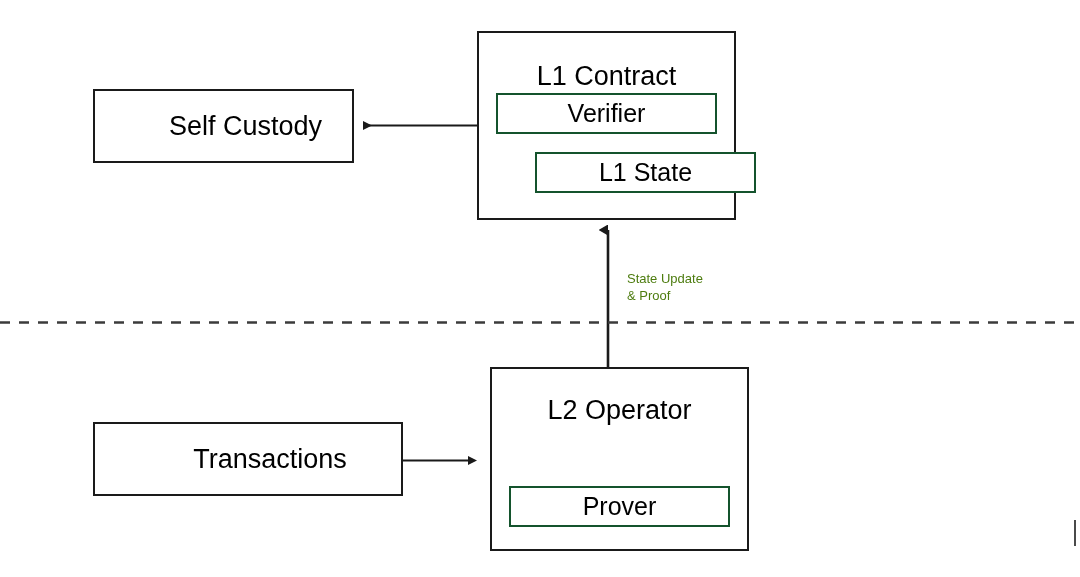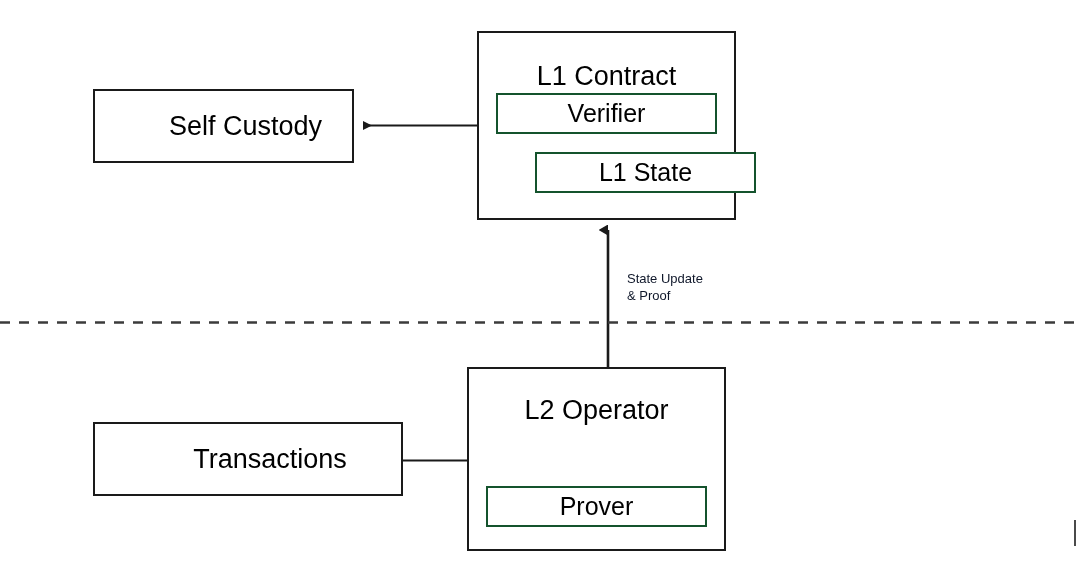--- a/index.html
+++ b/index.html
@@ -69,21 +69,21 @@
     align-items: center;
     justify-content: center;
   }
   .inner-box .node-label {
     font-size: 25px;
   }
   .edge-label {
     position: absolute;
     font-family: "Liberation Sans", sans-serif;
     font-size: 13px;
-    color: #0f172a;
+    color: #4d7c0f;
     line-height: 1.28;
     white-space: pre-line;
     text-align: left;
   }
   .tick-mark {
     position: absolute;
     background: #4a4a4a;
   }
 </style>
 </head>
@@ -126,21 +126,21 @@
 
     <div class="inner-box" style="left:17px; top:119px; width:221px; height:41px;margin-left:39px;">
       <span class="node-label">L1 State</span>
     </div>
   </div>
 
   <div class="node-box" style="left:93px; top:422px; width:310px; height:74px;">
     <span class="node-label label-simple">Transactions</span>
   </div>
 
-  <div class="node-box" style="left:467px; top:367px; width:259px; height:184px;">
+  <div class="node-box" style="left:490px; top:367px; width:259px; height:184px;">
     <span class="node-label group-title" style="top:20px;">L2 Operator</span>
 
 
     <div class="inner-box" style="left:17px; top:117px; width:221px; height:41px;">
       <span class="node-label">Prover</span>
     </div>
   </div>
 
   <div class="edge-label" style="left:627px; top:271px; width:140px;">State Update
 &amp; Proof</div>

